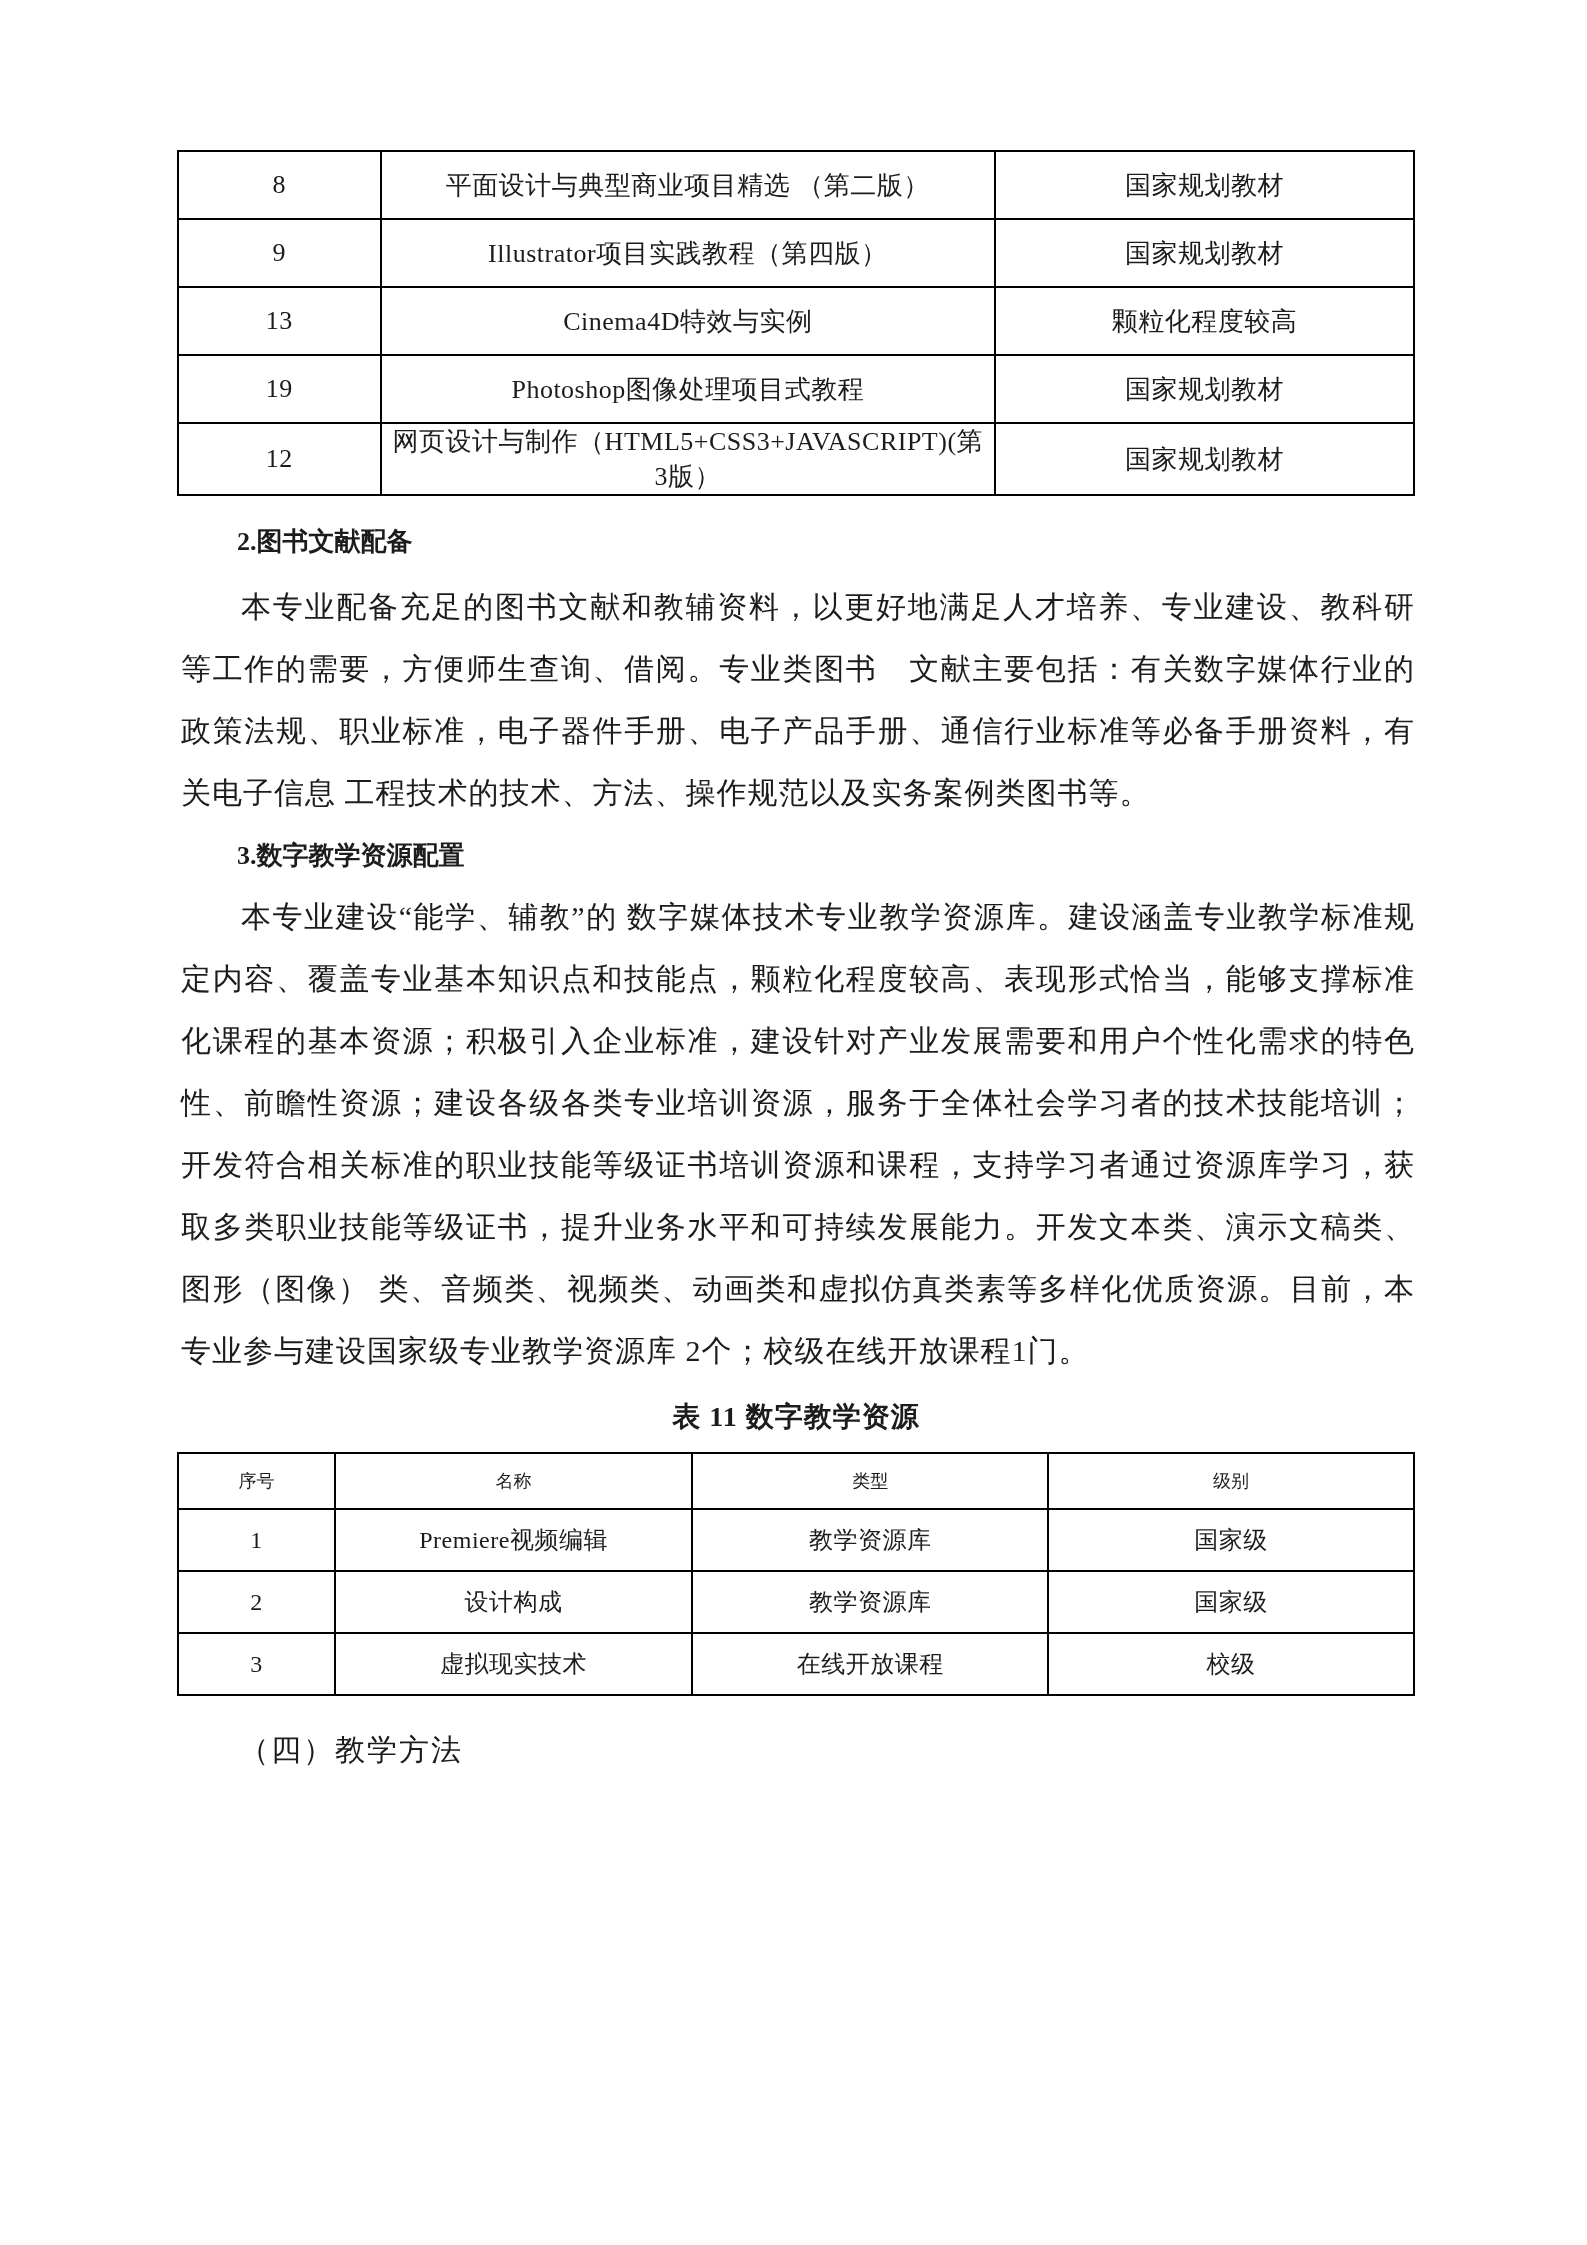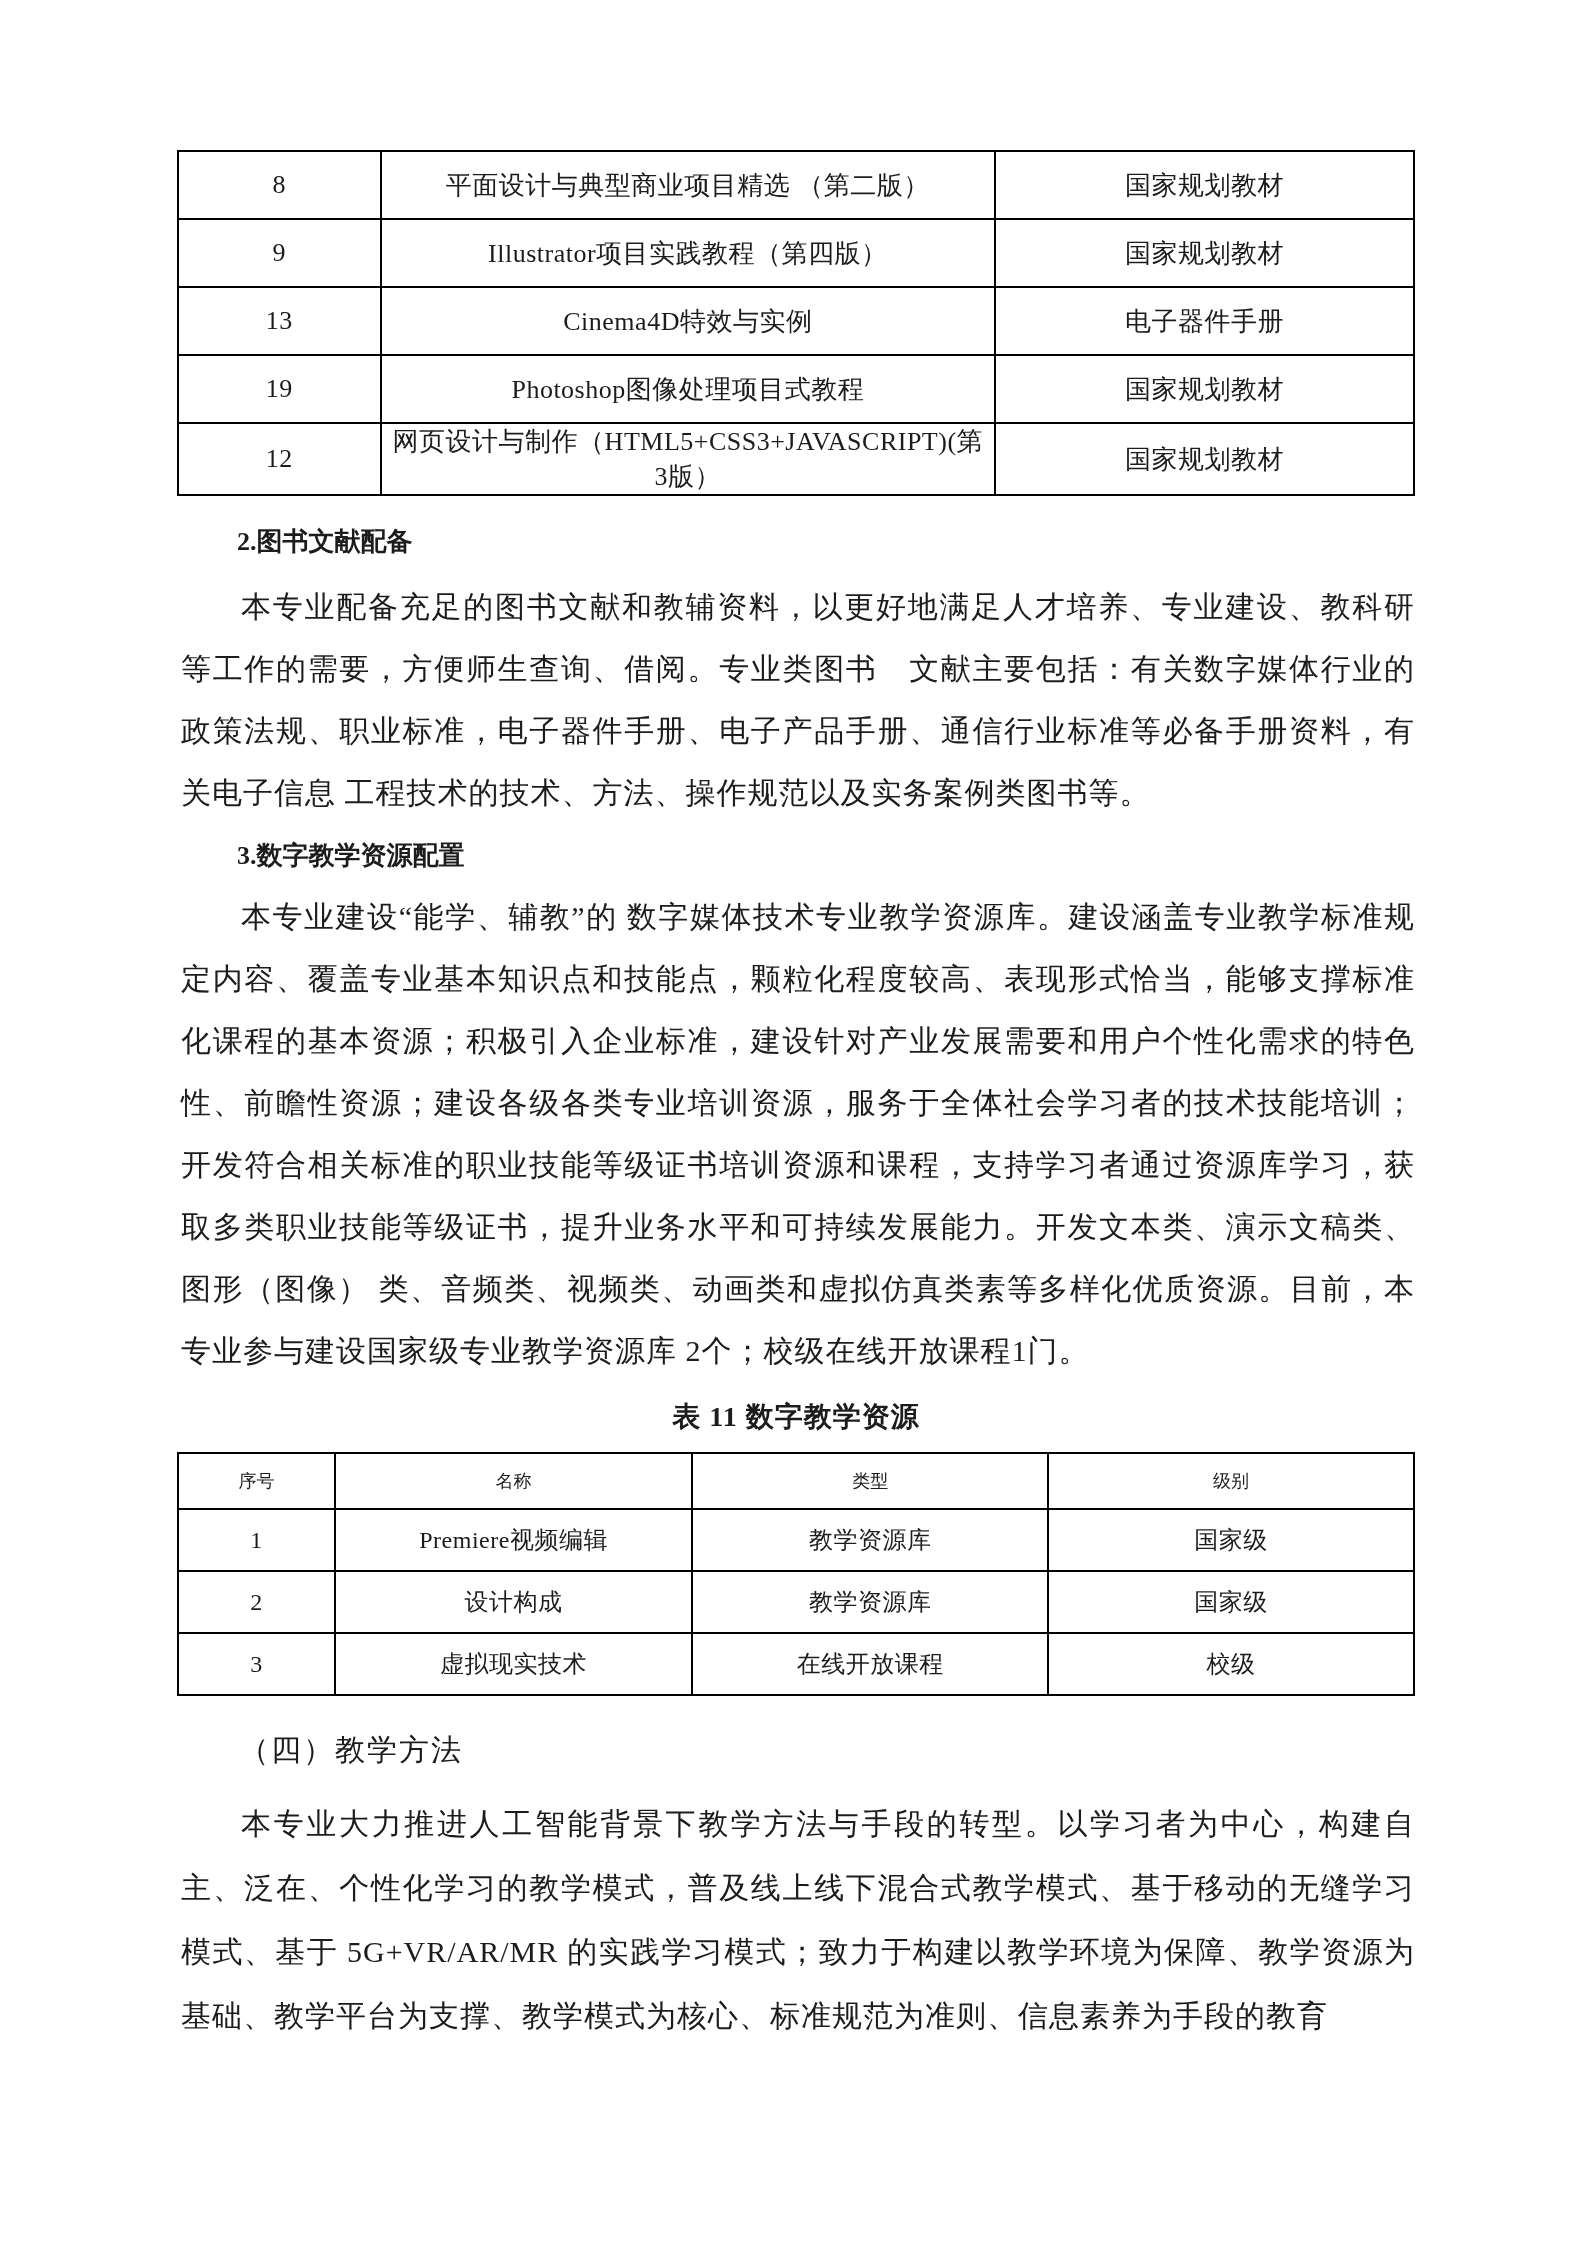--- a/index.html
+++ b/index.html
@@ -102,21 +102,21 @@
         <td>国家规划教材</td>
       </tr>
       <tr>
         <td>9</td>
         <td>Illustrator项目实践教程（第四版）</td>
         <td>国家规划教材</td>
       </tr>
       <tr>
         <td>13</td>
         <td>Cinema4D特效与实例</td>
-        <td>电子器件手册</td>
+        <td>颗粒化程度较高</td>
       </tr>
       <tr>
         <td>19</td>
         <td>Photoshop图像处理项目式教程</td>
         <td>国家规划教材</td>
       </tr>
       <tr>
         <td>12</td>
         <td>网页设计与制作（HTML5+CSS3+JAVASCRIPT)(第3版）</td>
         <td>国家规划教材</td>
@@ -166,15 +166,14 @@
         <td>3</td>
         <td>虚拟现实技术</td>
         <td>在线开放课程</td>
         <td>校级</td>
       </tr>
     </tbody>
   </table>
 
   <div class="heading-kai">（四）教学方法</div>
 
-  <p class="para para-methods">本专业大力推进人工智能背景下教学方法与手段的转型。以学习者为中心，构建自主、泛在、个性化学习的教学模式，普及线上线下混合式教学模式、基于移动的无缝学习模式、基于 5G+VR/AR/MR 的实践学习模式；致力于构建以教学环境为保障、教学资源为基础、教学平台为支撑、教学模式为核心、标准规范为准则、信息素养为手段的教育</p>
 
 </div>
 
 </body></html>

